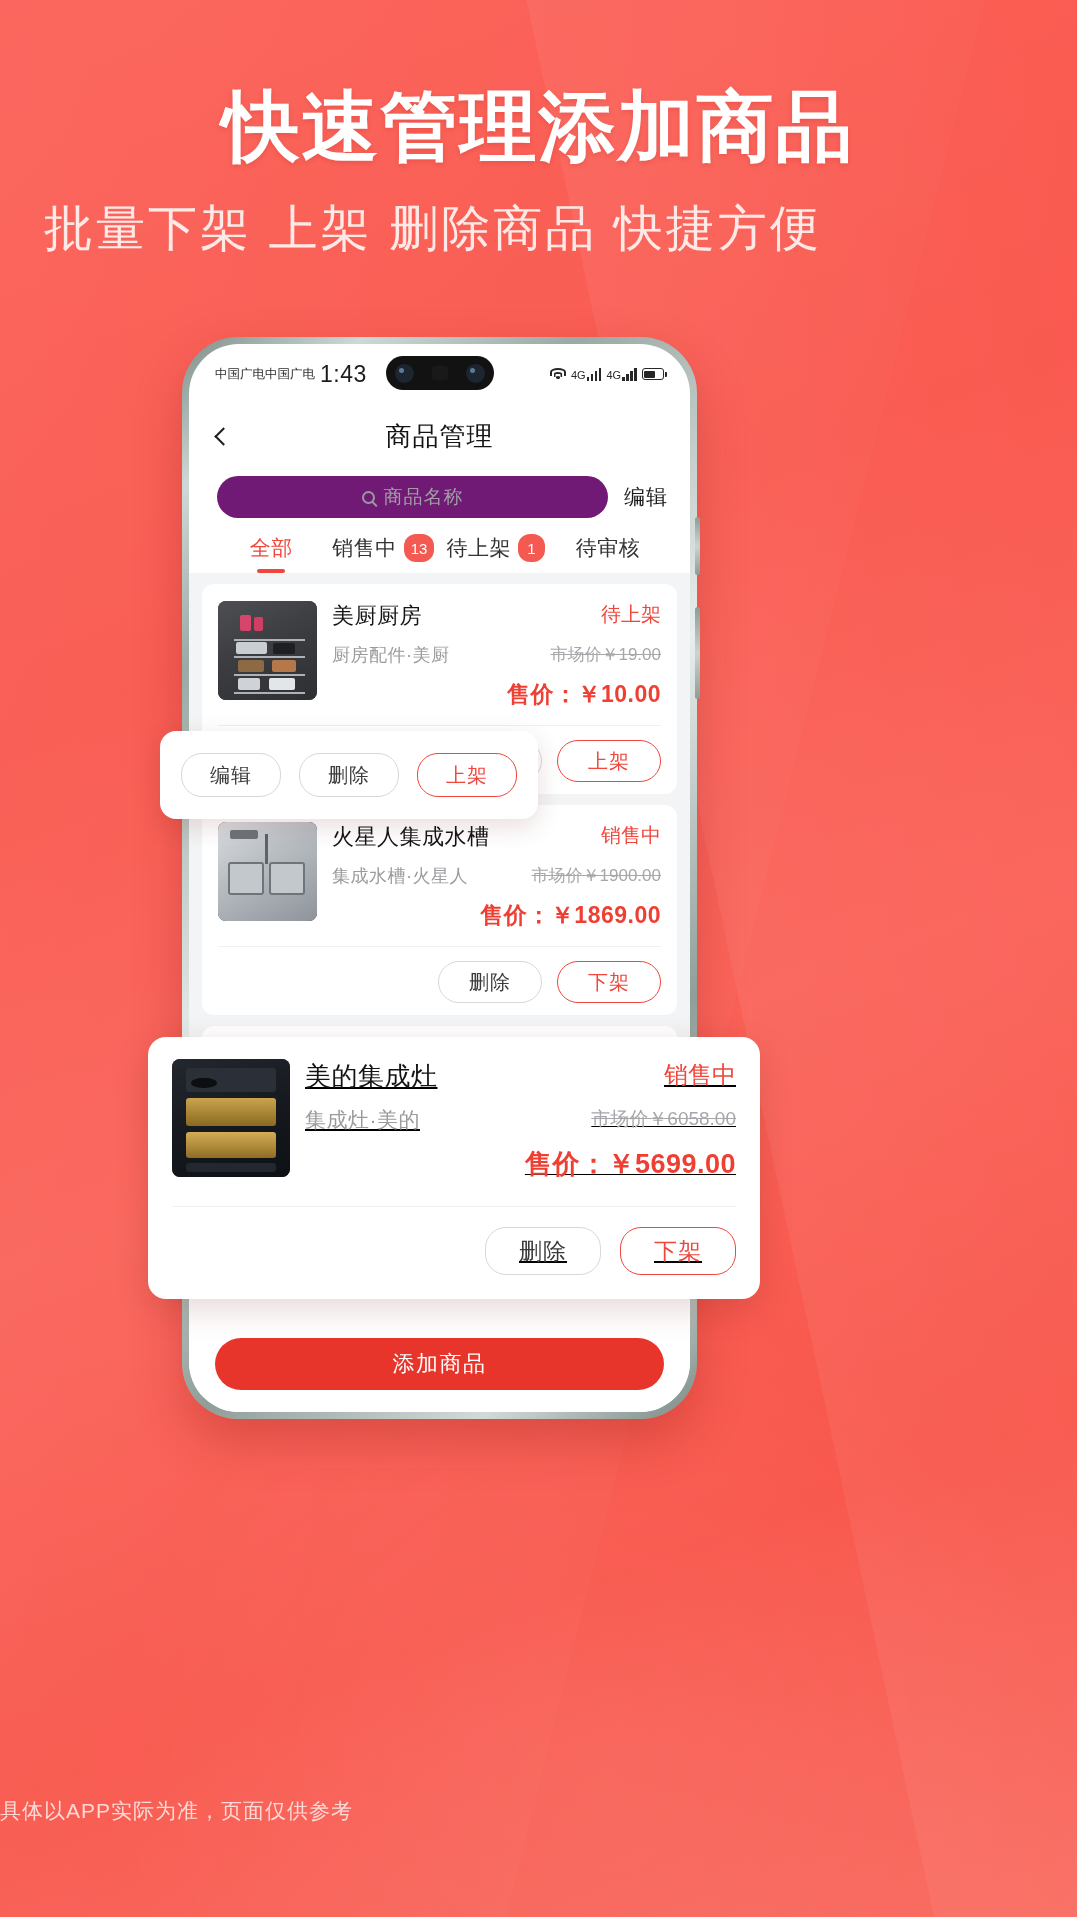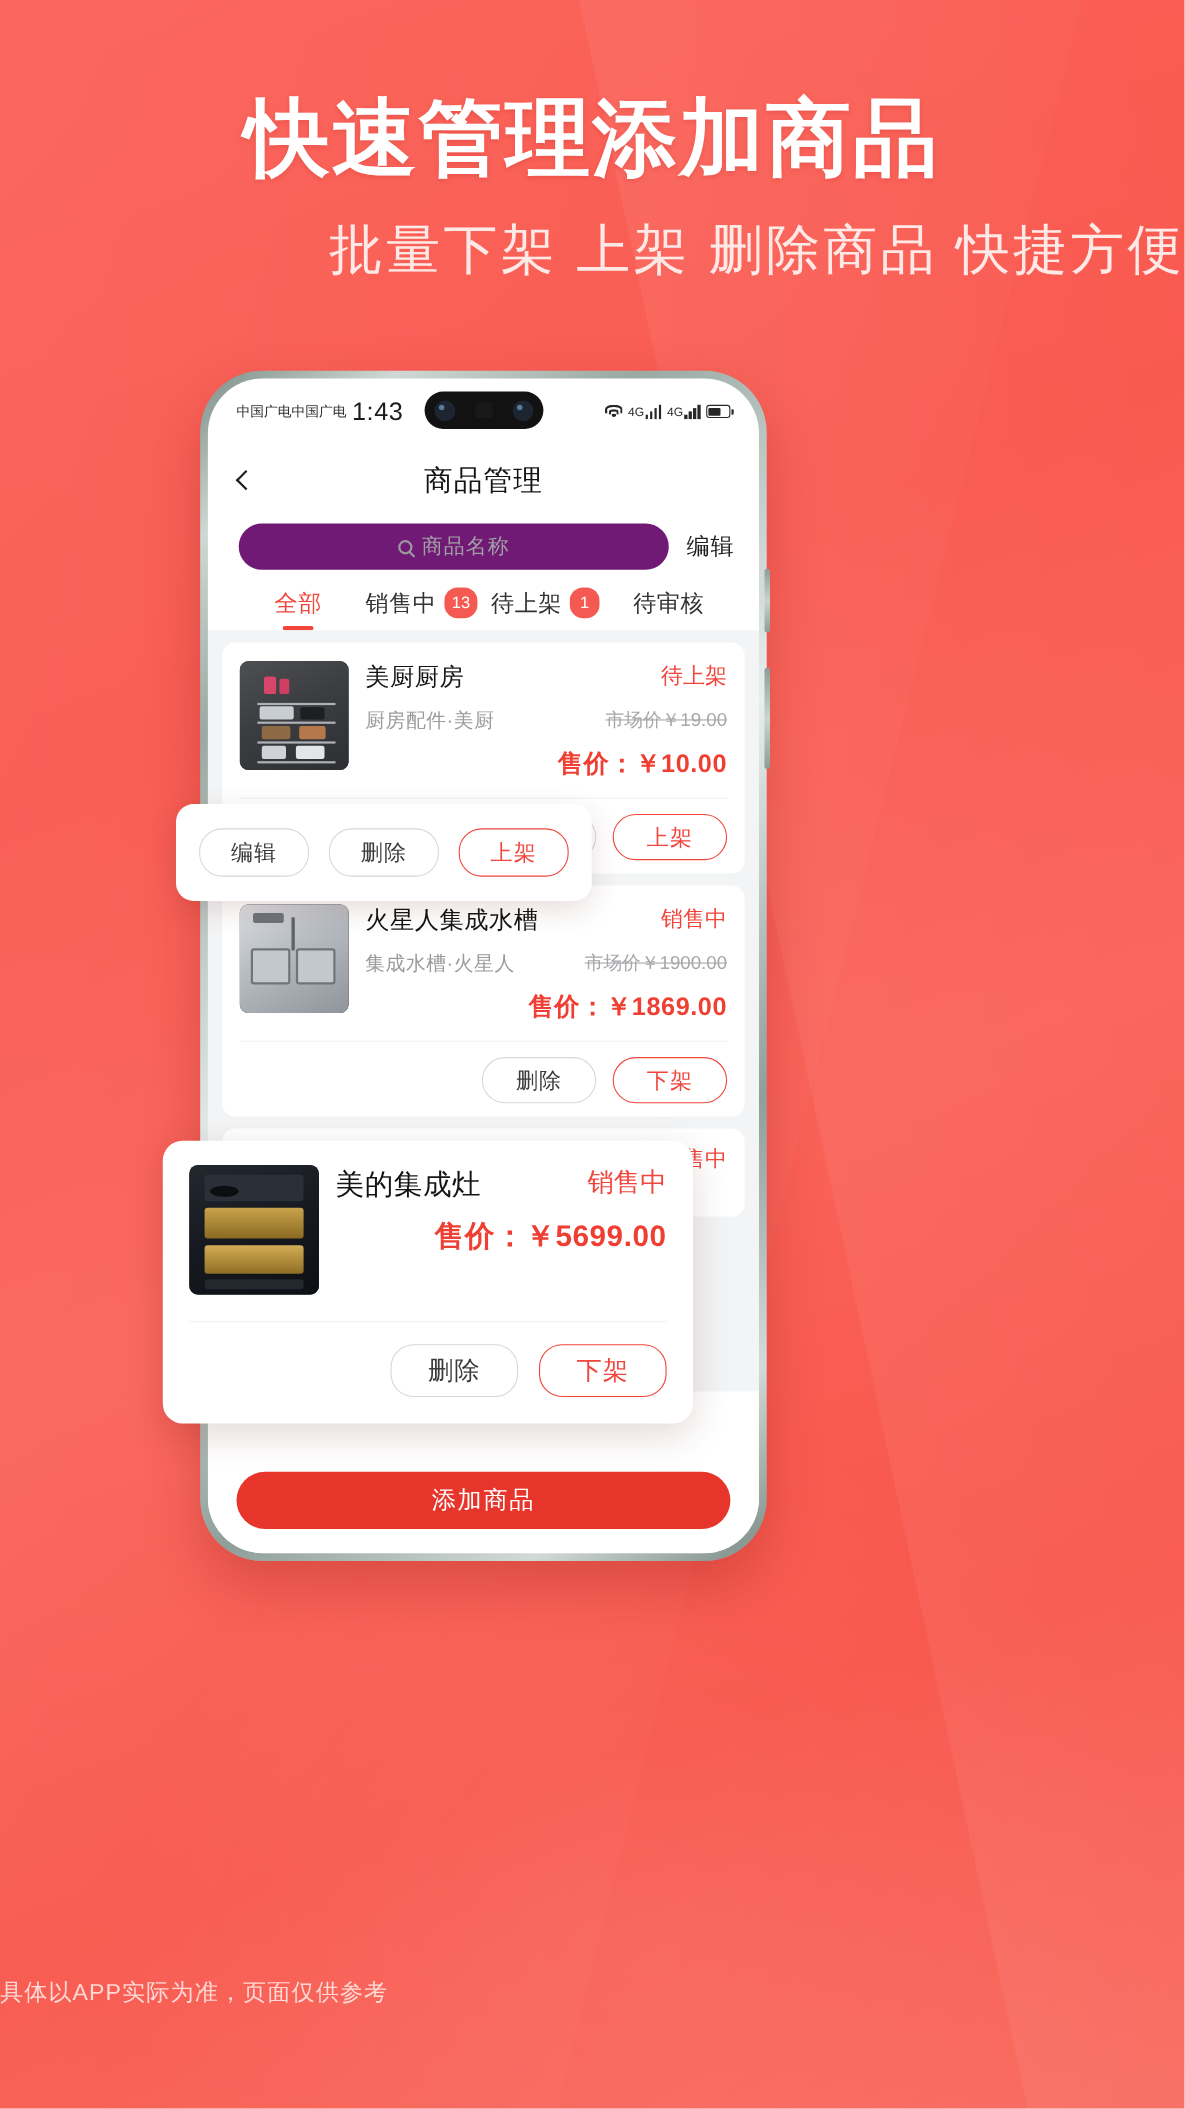--- a/index.html
+++ b/index.html
@@ -40,26 +40,27 @@
     text-align: center;
     color: #ffffff;
     font-size: 77px;
     font-weight: bold;
     letter-spacing: 2px;
     line-height: 1;
     text-shadow: 0 2px 5px rgba(160,20,15,0.18);
   }
   .subline {
     position: absolute; top: 198px; left: 0; width: 100%;
-    text-align: right;
+    text-align: left;
     color: #ffe9e6;
     font-size: 49px;
     font-weight: 400;
     letter-spacing: 3px;
     line-height: 1.25;
+    padding-left: 44px;
   }
 
   
   .phone {
     position: absolute;
     left: 182px; top: 337px;
     width: 515px; height: 1082px;
     border-radius: 56px;
     background: linear-gradient(140deg, #7d8e87 0%, #cfd8d4 10%, #9aa9a3 22%, #e8eeec 48%, #8f9e98 72%, #d2dad7 88%, #7a8a84 100%);
     padding: 7px;
@@ -245,26 +246,27 @@
     display: flex; align-items: center; justify-content: center;
     gap: 18px;
     z-index: 40;
   }
   .float-a .act { min-width: 100px; height: 44px; font-size: 20px; }
 
   
   .float-b {
     position: absolute;
     left: 148px; top: 1037px;
-    width: 482px;
+    width: 612px;
     background: #ffffff;
     border-radius: 18px;
     box-shadow: 0 10px 34px rgba(90,20,15,0.16);
     padding: 22px 24px 24px 24px;
     z-index: 41;
+    text-decoration: underline;
   }
   .float-b .thumb { width: 118px; height: 118px; }
   .float-b .pname { font-size: 26px; }
   .float-b .pstatus { font-size: 24px; }
   .float-b .pcat { font-size: 21px; }
   .float-b .pmarket { font-size: 19px; }
   .float-b .price { font-size: 27px; }
   .float-b .card-divider { margin-top: 24px; }
   .float-b .actions { padding-top: 20px; gap: 19px; }
   .float-b .act { min-width: 116px; height: 48px; font-size: 23px; }
@@ -516,20 +518,24 @@
           <div class="panel" style="left:12%;top:33%;width:76%;height:24%;background:linear-gradient(180deg,#caa34d,#8a6a21)"></div>
           <div class="panel" style="left:12%;top:62%;width:76%;height:22%;background:linear-gradient(180deg,#d4ad55,#8f6d24)"></div>
           <div class="panel" style="left:12%;top:88%;width:76%;height:8%;background:#23272e"></div>
         </div>
       </div>
       <div class="info">
         <div class="info-l1">
           <span class="pname">美的集成灶</span>
           <span class="pstatus">销售中</span>
         </div>
+        <div class="info-l2">
+          <span class="pcat">集成灶·美的</span>
+          <span class="pmarket">市场价￥6058.00</span>
+        </div>
         <div class="price-row">
           <span class="price">售价：￥5699.00</span>
         </div>
       </div>
     </div>
     <div class="card-divider"></div>
     <div class="actions">
       <div class="act">删除</div>
       <div class="act primary">下架</div>
     </div>

